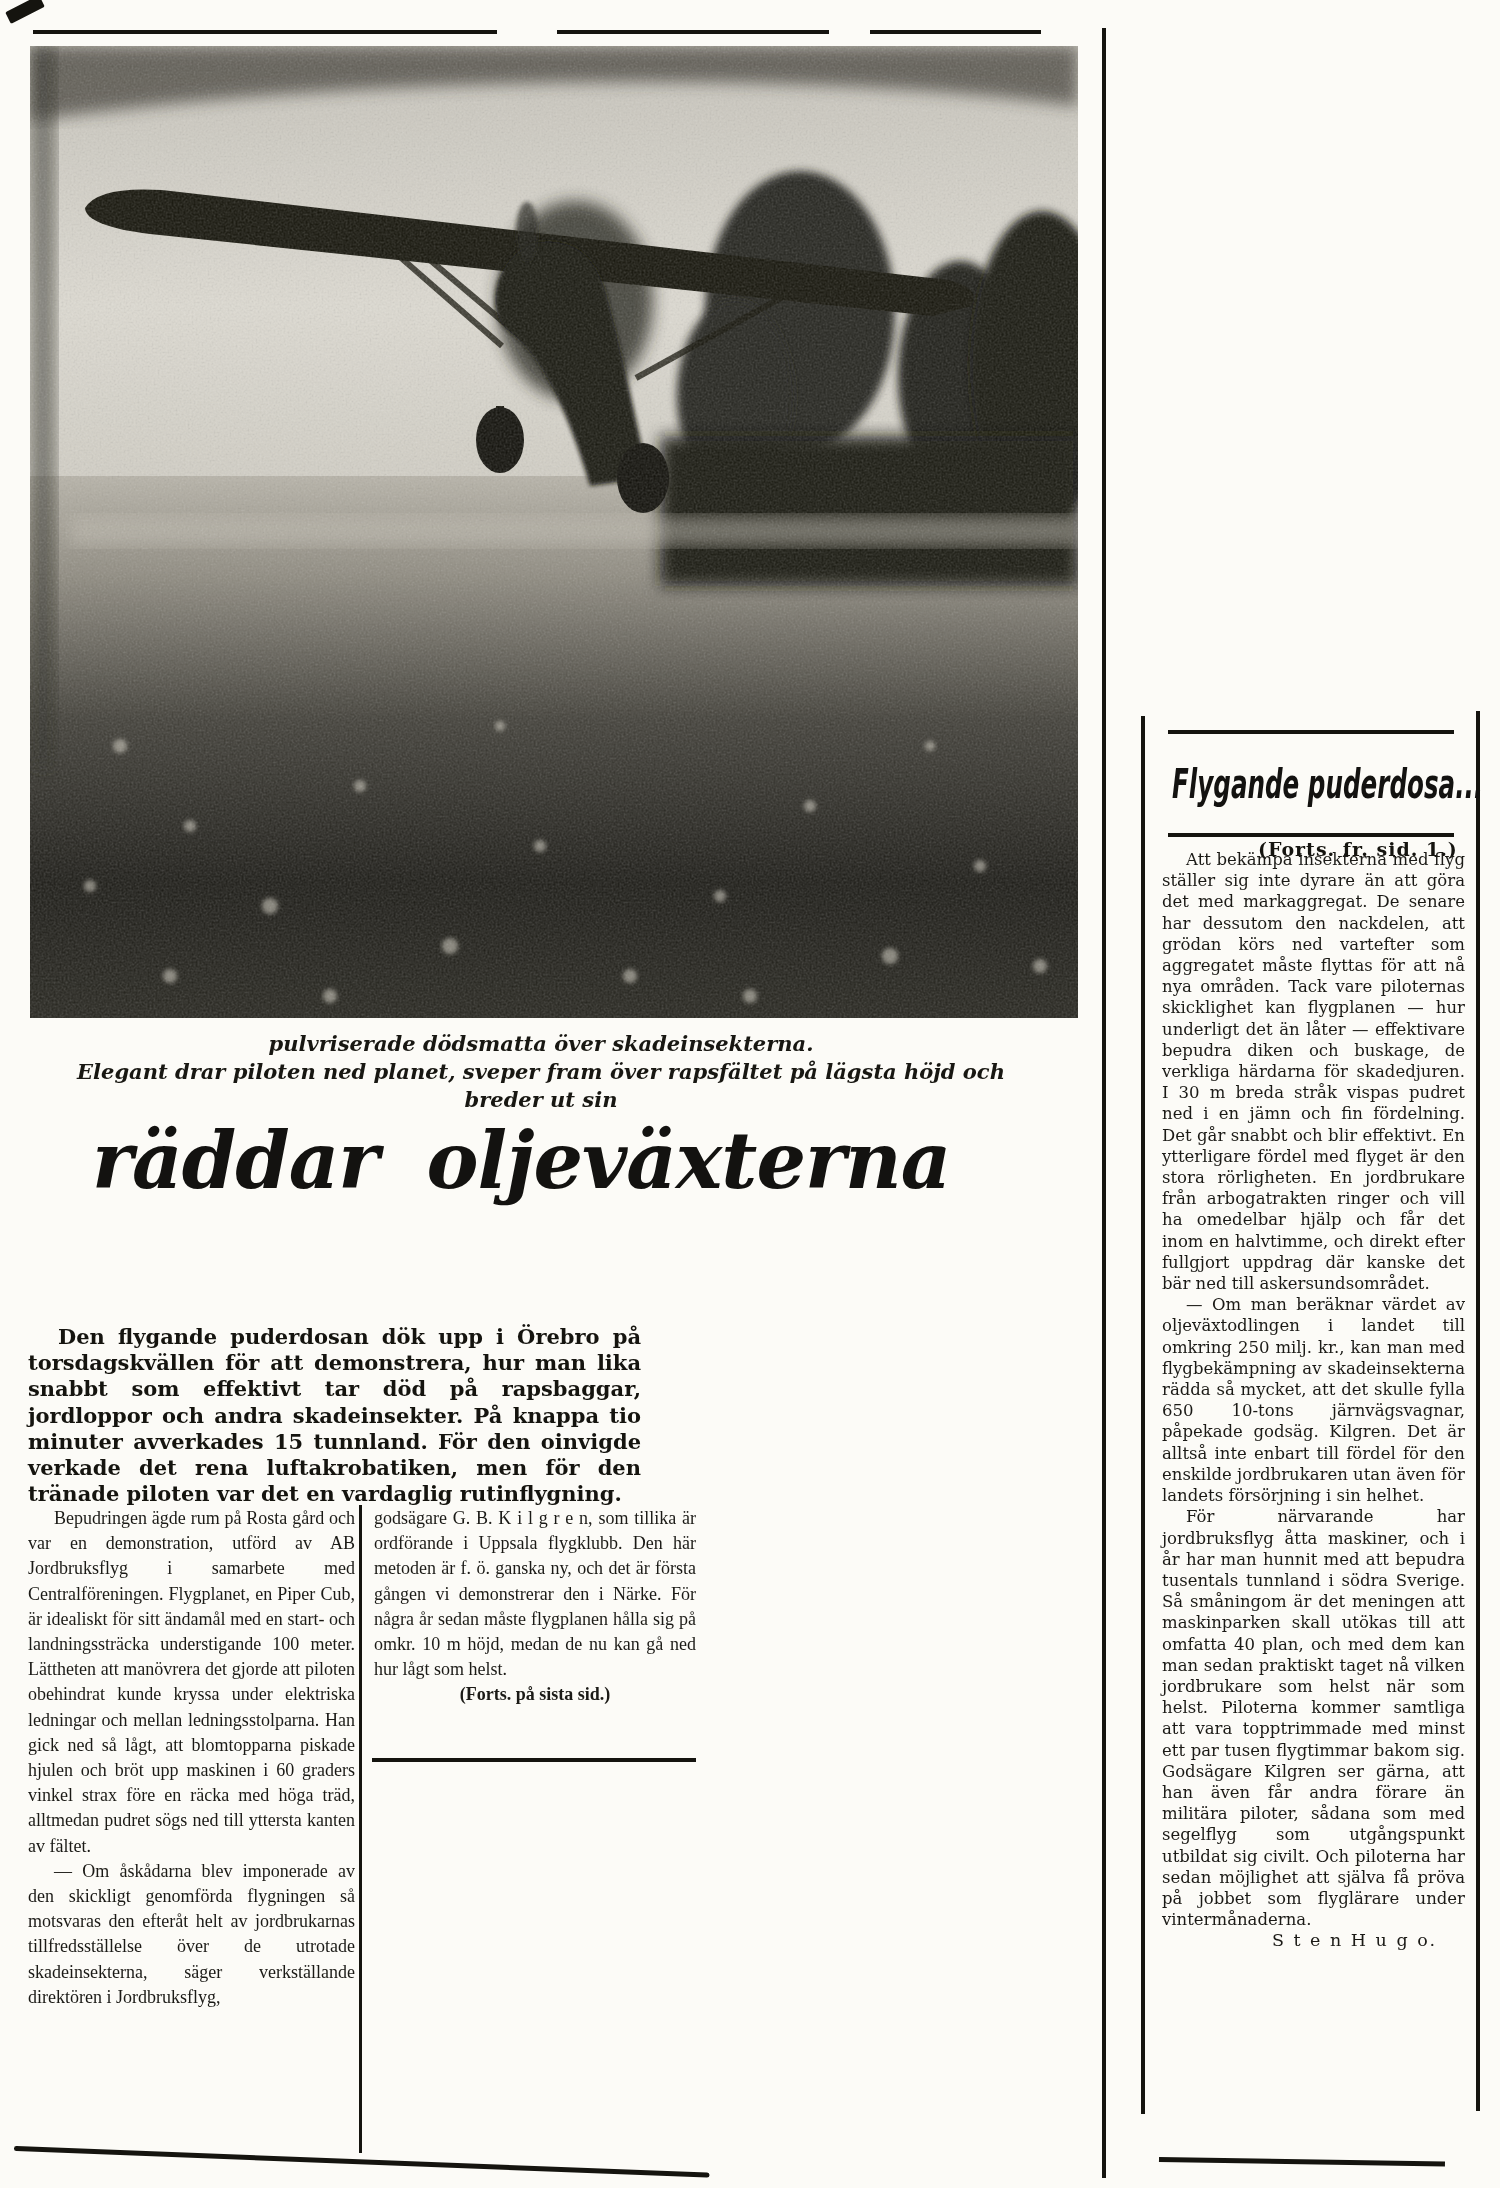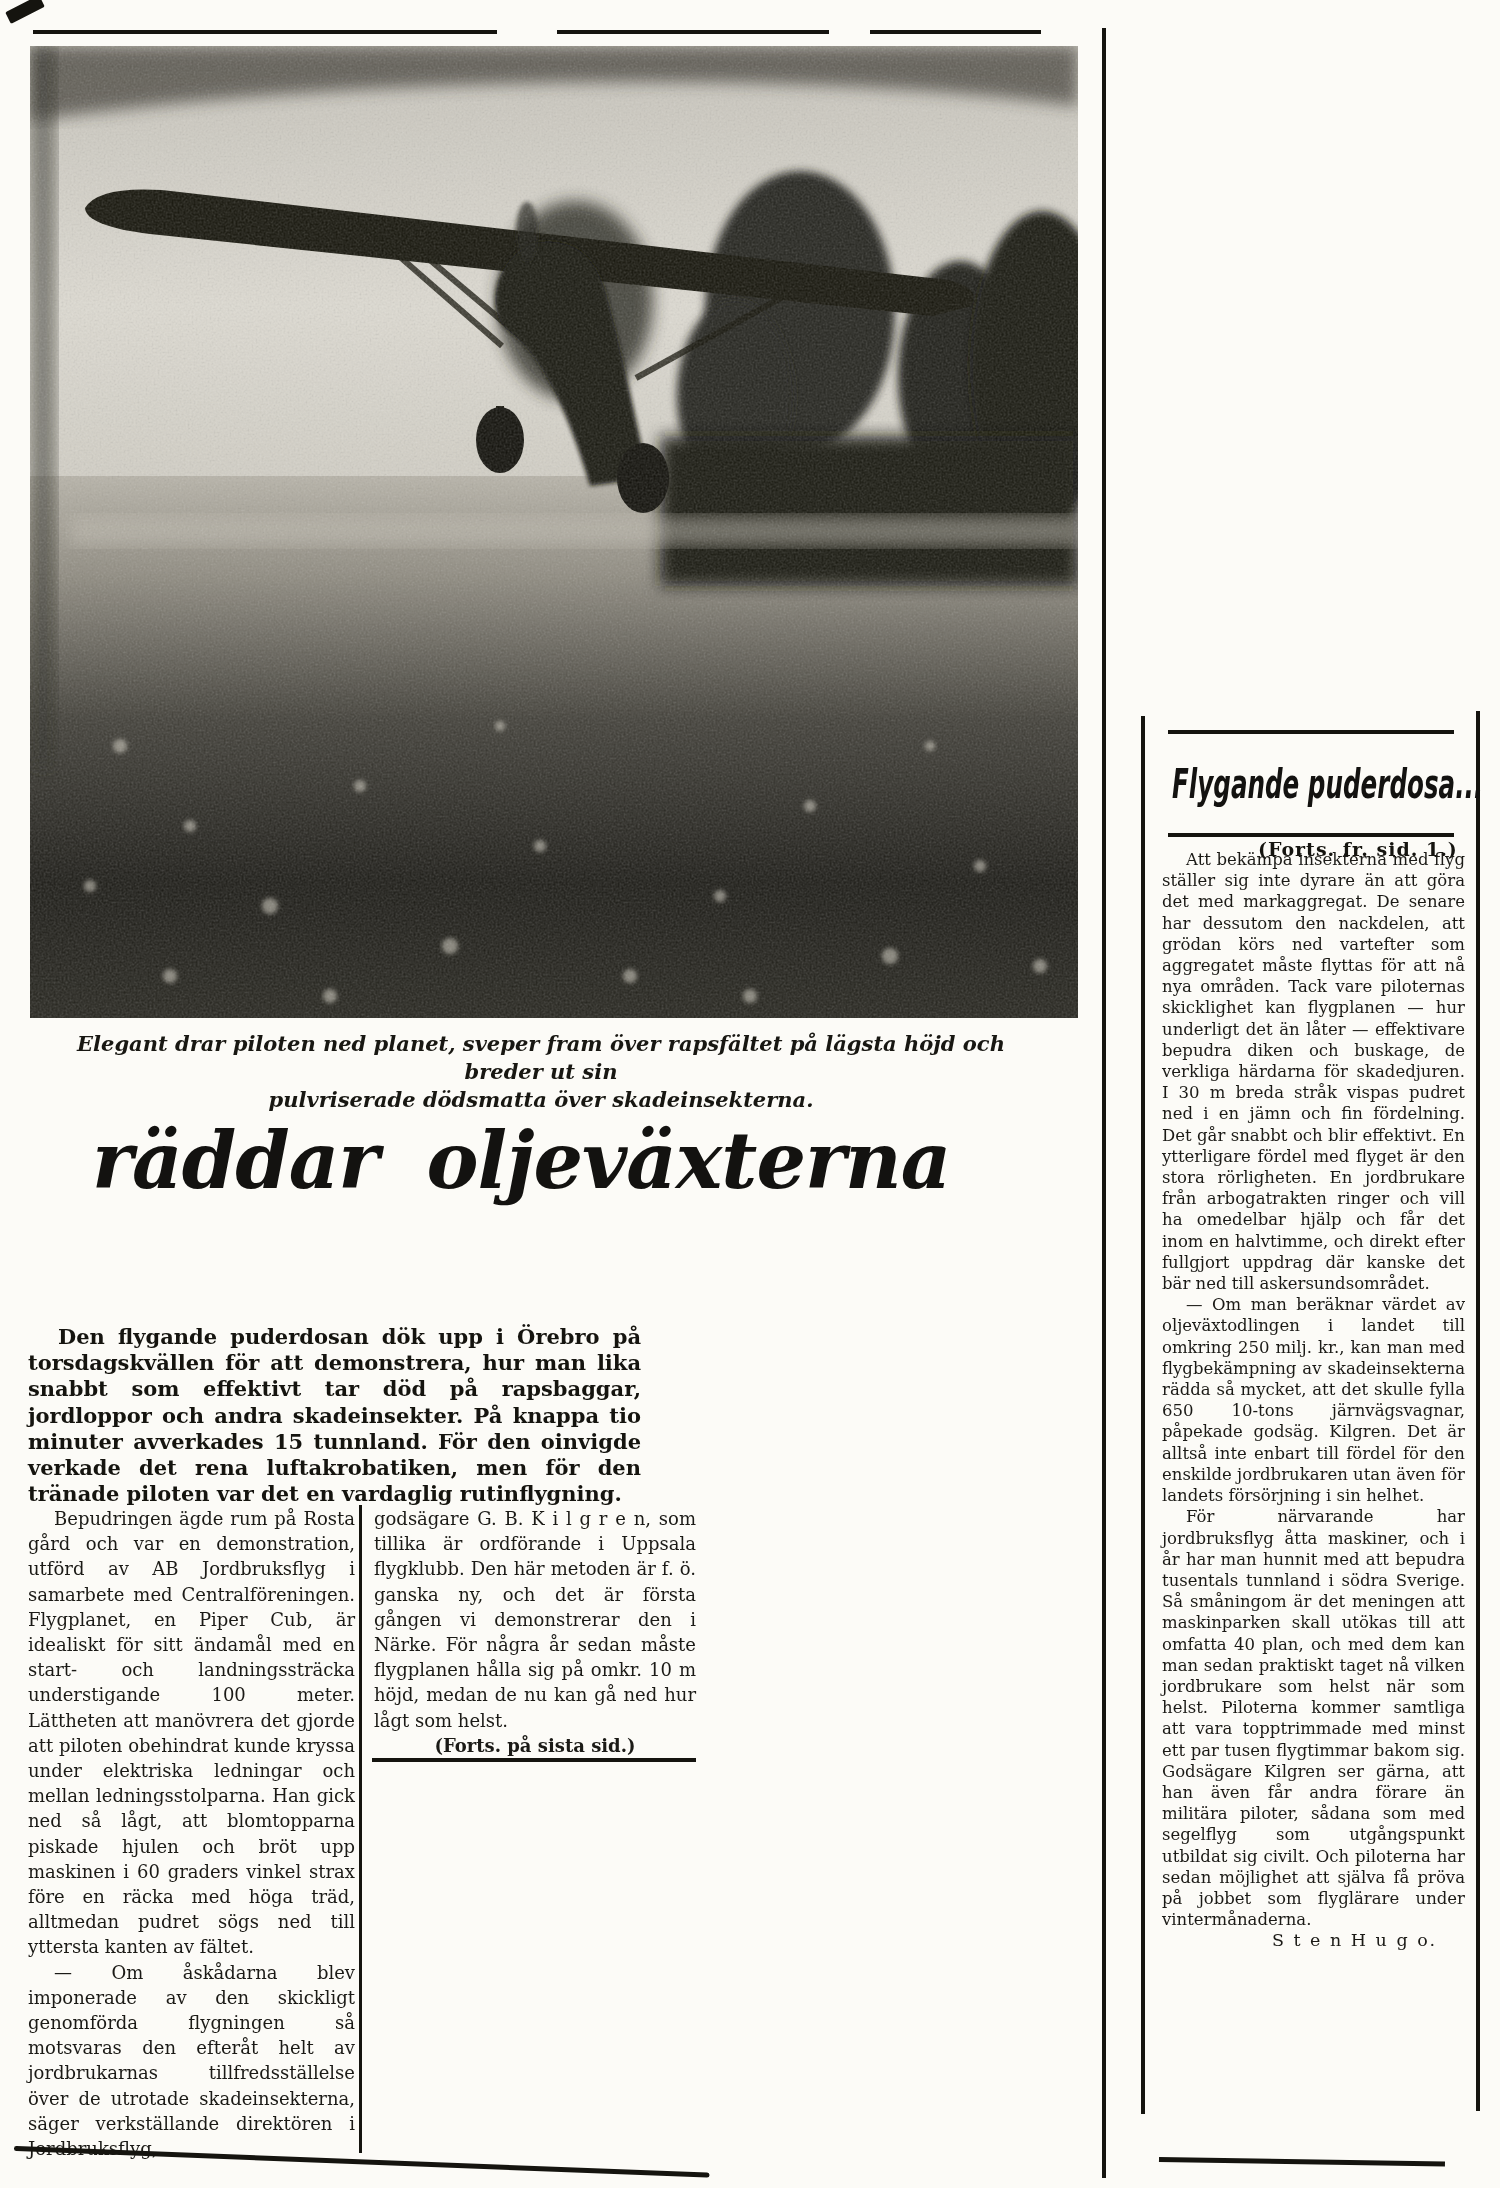--- a/index.html
+++ b/index.html
@@ -38,21 +38,21 @@
     font-size:78px;line-height:98px;letter-spacing:-1px;color:#131210;white-space:nowrap;}
   .headline .l1{padding-left:8px;}
   .headline .l2{padding-left:66px;word-spacing:22px;}
 
   
   .lead{left:28px;top:1324px;width:613px;font-size:21px;line-height:26.2px;
     font-weight:bold;text-align:justify;text-indent:30px;color:#15140f;}
 
   
   .col{font-size:18px;line-height:25.2px;text-align:justify;color:#1b1a16;}
-  .col p{margin:0;text-indent:26px;}
+  .col p{margin:0;text-indent:26px;font-family:Liberation Serif, serif;}
   .col p.no-indent{text-indent:0;}
   .col-left{left:28px;top:1506px;width:327px;}
   .col-mid{left:374px;top:1506px;width:322px;}
   .forts-mid{text-align:center;font-weight:bold;text-indent:0 !important;margin-top:2px;}
 
   
   .side-title-wrap{left:1172px;top:760px;width:300px;height:60px;overflow:visible;}
   .side-title{display:inline-block;font-family:"DejaVu Sans","Liberation Sans",sans-serif;
     font-weight:bold;font-style:italic;font-size:41px;white-space:nowrap;color:#131210;
     transform:scaleX(0.6);transform-origin:left center;}
@@ -141,22 +141,22 @@
         <circle cx="720" cy="950" r="7"></circle>
       <circle cx="60" cy="840" r="6"></circle>
         <circle cx="900" cy="700" r="5"></circle>
         <circle cx="300" cy="950" r="7"></circle>
     </g>
     <rect width="1048" height="972" filter="url(#grain)" opacity="0.45"></rect>
   </svg>
 </div>
 
 <div class="abs caption">
+  <div>pulvriserade dödsmatta över skadeinsekterna.</div>
   <div>Elegant drar piloten ned planet, sveper fram över rapsfältet på lägsta höjd och breder ut sin</div>
-  <div>pulvriserade dödsmatta över skadeinsekterna.</div>
 </div>
 
 <div class="abs headline">
   <div class="l2">räddar oljeväxterna</div>
 </div>
 
 <div class="abs lead">Den flygande puderdosan dök upp i Örebro på torsdagskvällen för att demonstrera, hur man lika snabbt som effektivt tar död på rapsbaggar, jordloppor och andra skadeinsekter. På knappa tio minuter avverkades 15 tunnland. För den oinvigde verkade det rena luftakrobatiken, men för den tränade piloten var det en vardaglig rutinflygning.</div>
 
 <div class="abs col col-left">
   <p>Bepudringen ägde rum på Rosta gård och var en demonstration, utförd av AB Jordbruksflyg i samarbete med Centralföreningen. Flygplanet, en Piper Cub, är idealiskt för sitt ändamål med en start- och landningssträcka understigande 100 meter. Lättheten att manövrera det gjorde att piloten obehindrat kunde kryssa under elektriska ledningar och mellan ledningsstolparna. Han gick ned så lågt, att blomtopparna piskade hjulen och bröt upp maskinen i 60 graders vinkel strax före en räcka med höga träd, alltmedan pudret sögs ned till yttersta kanten av fältet.</p>

